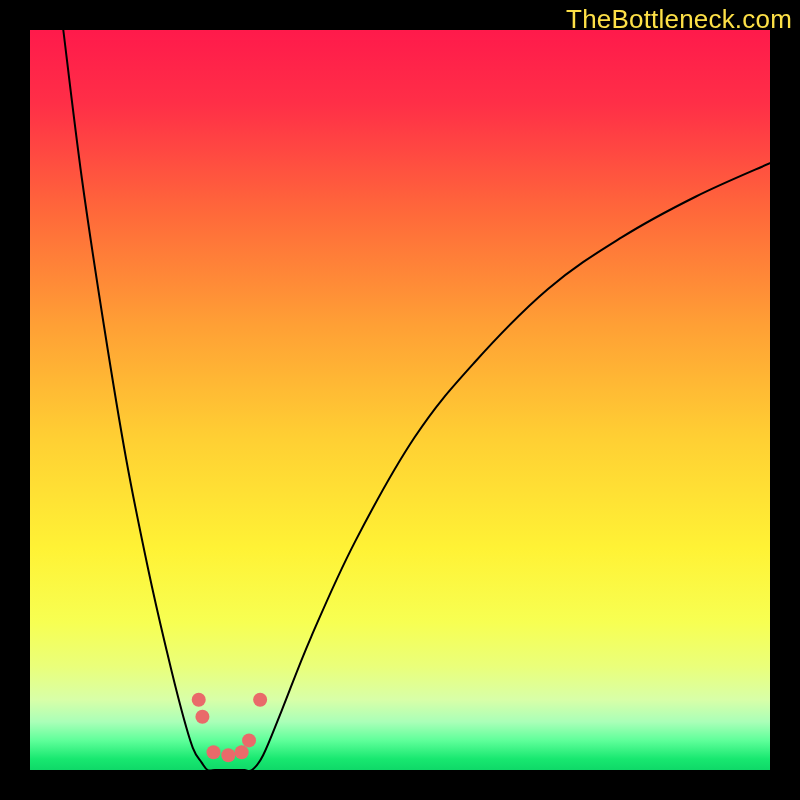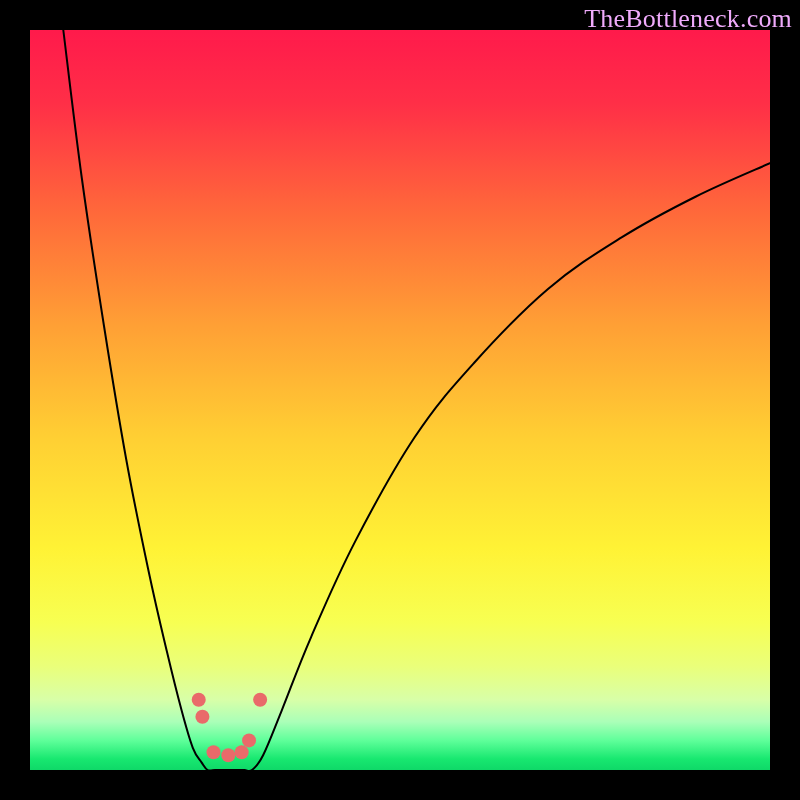--- a/index.html
+++ b/index.html
@@ -23,25 +23,25 @@
     position: absolute;
     left: 0;
     top: 0;
     width: 740px;
     height: 740px;
   }
   .watermark {
     position: absolute;
     top: 4px;
     right: 8px;
-    color: #f0abfc;
+    color: #fde047;
     font-size: 26px;
     font-weight: 400;
     letter-spacing: 0.2px;
-    font-family: Liberation Serif, serif;
+    font-family: Liberation Sans, sans-serif;
     user-select: none;
   }
   svg.curve {
     position: absolute;
     left: 0;
     top: 0;
     width: 740px;
     height: 740px;
     overflow: visible;
   }

